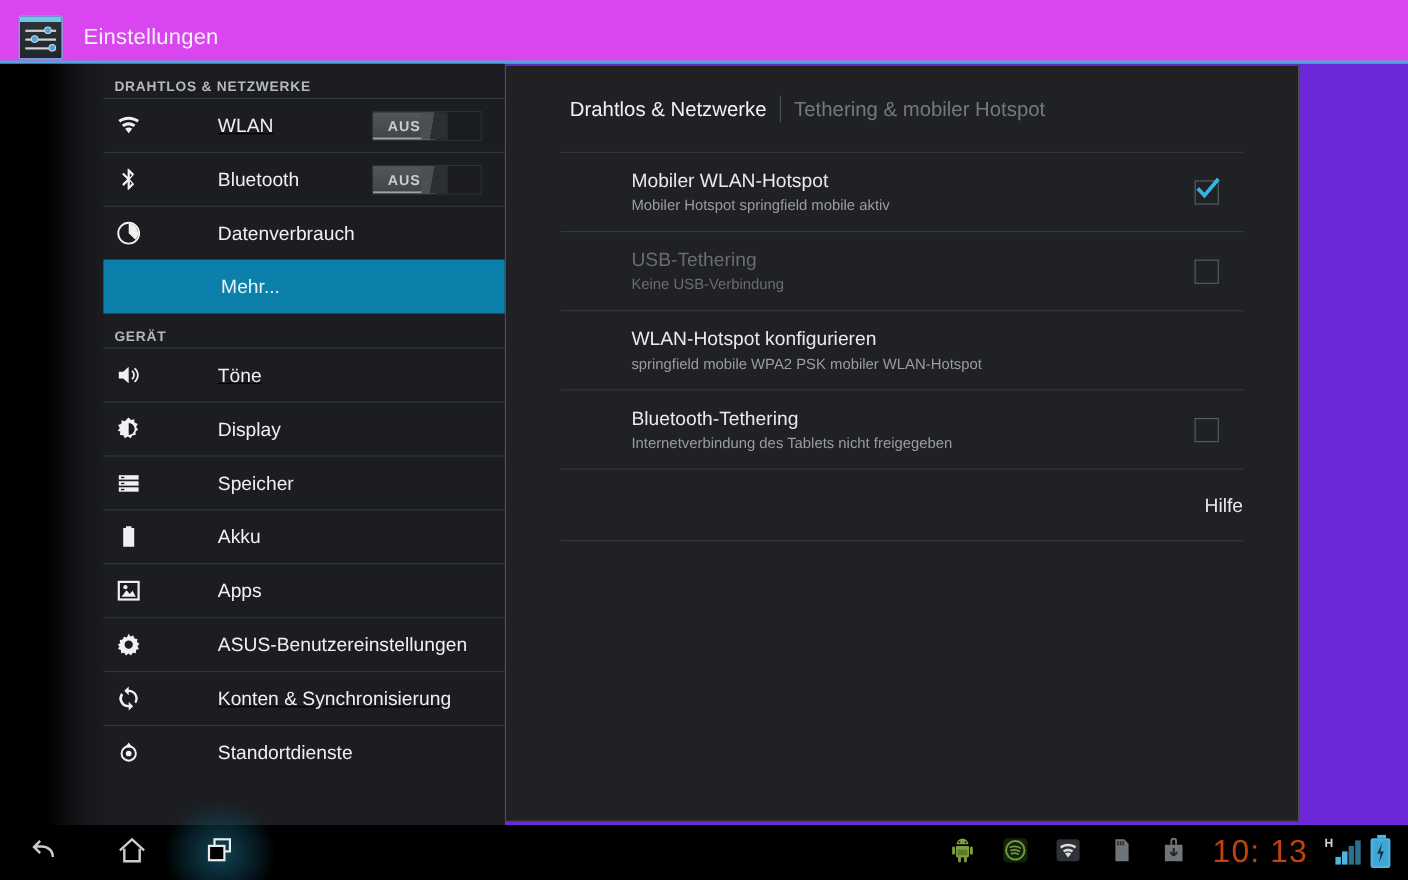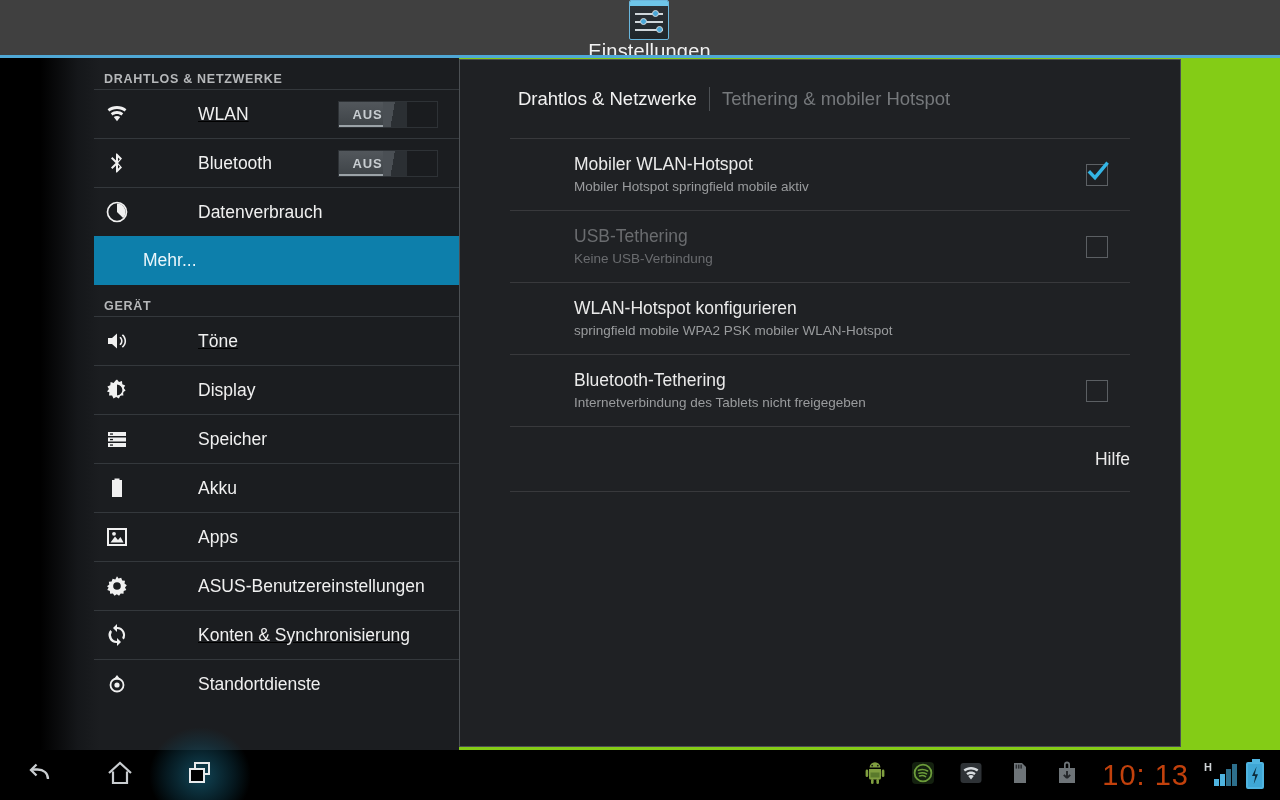--- a/index.html
+++ b/index.html
@@ -7,22 +7,22 @@
     width: 1280px; height: 800px;
     background: #000;
     font-family: "Liberation Sans", "DejaVu Sans", sans-serif;
     overflow: hidden;
   }
   #screen { position: relative; width: 1280px; height: 800px; background: #000; }
 
   
   #titlebar {
     position: absolute; left: 0; top: 0; width: 1280px; height: 68px;
-    background: #404040;
-    display: flex; align-items: center; flex-direction: column;
+    background: #d946ef;
+    display: flex; align-items: center;
   }
   #app-icon {
     width: 40px; height: 40px; margin-left: 17px;
     background: linear-gradient(#2d3338, #20262a);
     border: 1px solid #6ab7dd;
     border-radius: 2px;
     position: relative; overflow: hidden;
   }
   #app-icon .topbar { position: absolute; left: 0; top: 0; width: 100%; height: 5px; background: #6ec6ea; }
   #app-icon .sl { position: absolute; height: 2px; background: #cfd6da; left: 5px; right: 5px; }
@@ -32,21 +32,21 @@
     letter-spacing: .2px;
   }
   #blue-rule {
     position: absolute; left: 0; top: 55px; width: 1280px; height: 3px;
     background: #4fa8d6;
   }
 
   
   #body-area {
     position: absolute; left: 0; top: 58px; width: 1280px; height: 692px;
-    background: #84cc16;
+    background: #6d28d9;
   }
 
   
   #sidebar {
     position: absolute; left: 0; top: 0; width: 459px; height: 692px;
     background: linear-gradient(to right, #000 0px, #000 40px, #15171a 78px, #1b1d20 100px, #1b1d20 459px);
     overflow: hidden;
   }
   .sb-header {
     color: #b6b8ba; font-size: 12.5px; font-weight: bold; letter-spacing: .7px;
@@ -64,21 +64,21 @@
     position: absolute; left: 10px; width: 26px; height: 26px;
     display: flex; align-items: center; justify-content: center;
   }
   .sb-row .sb-label {
     color: #f0f0f0; font-size: 17.5px; font-weight: 400;
   }
   .sb-row.selected {
     background: #0d7fab; border-top: none; margin-left: 94px;
   }
   .sb-row.selected .sb-label { color: #eaf6fb; }
-  .sb-row.noicon { padding-left: 49px; }
+  .sb-row.noicon { padding-left: 107px; }
 
   
   .toggle {
     position: absolute; right: 21px; width: 100px; height: 27px;
     background: #1a1c1f; border: 1px solid #2e3236; overflow: hidden;
   }
   .toggle .thumb {
     position: absolute; left: 0; top: 0; width: 57px; height: 100%;
     background: linear-gradient(#52575c, #3e4347);
   }

